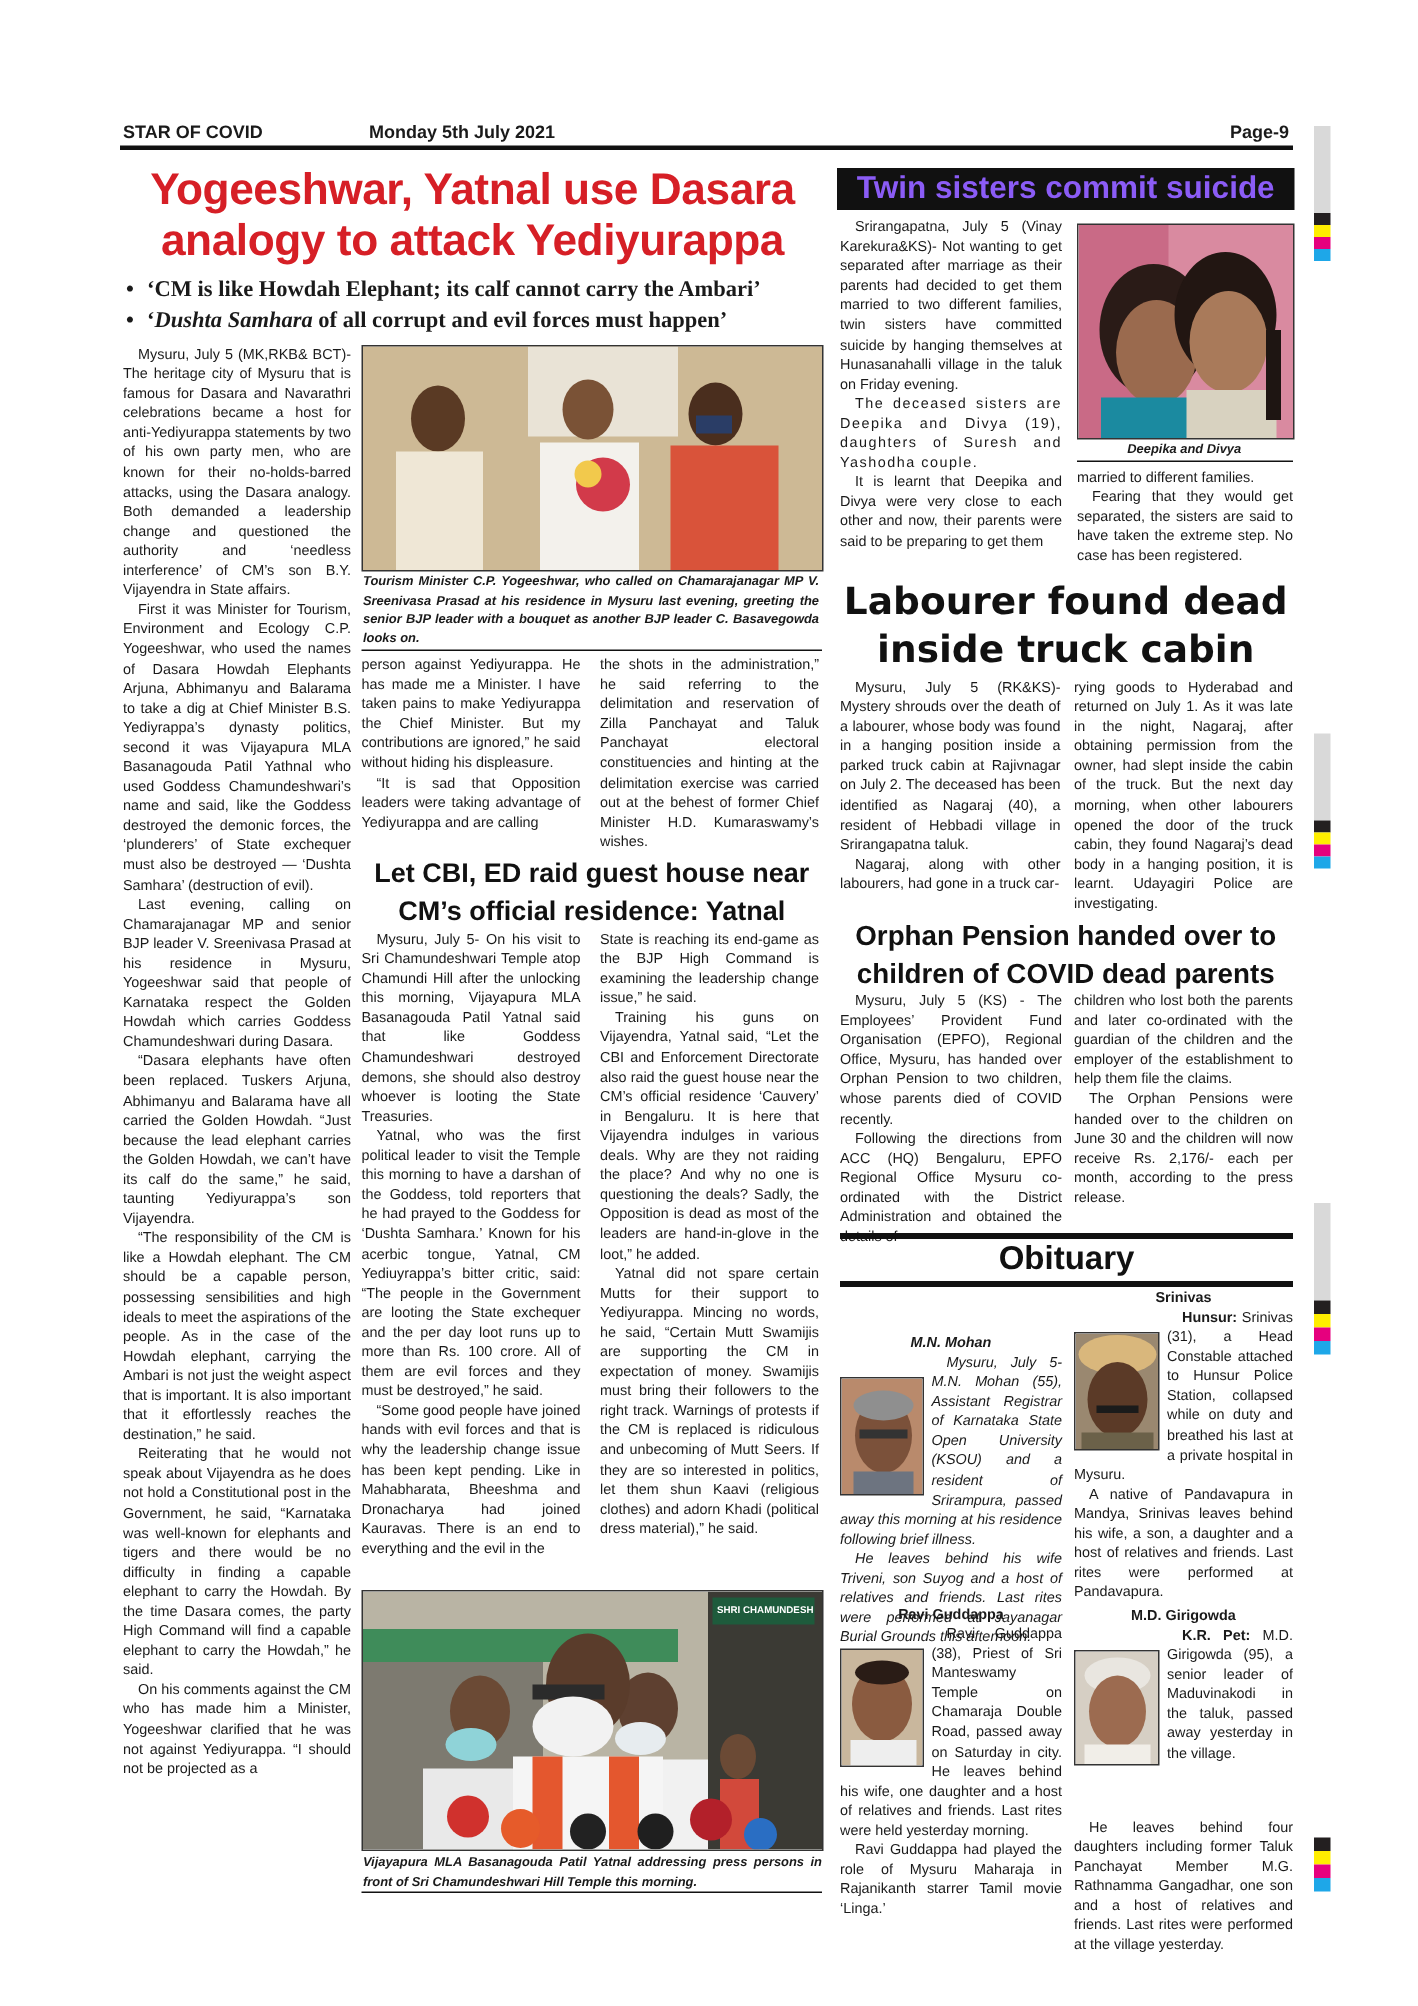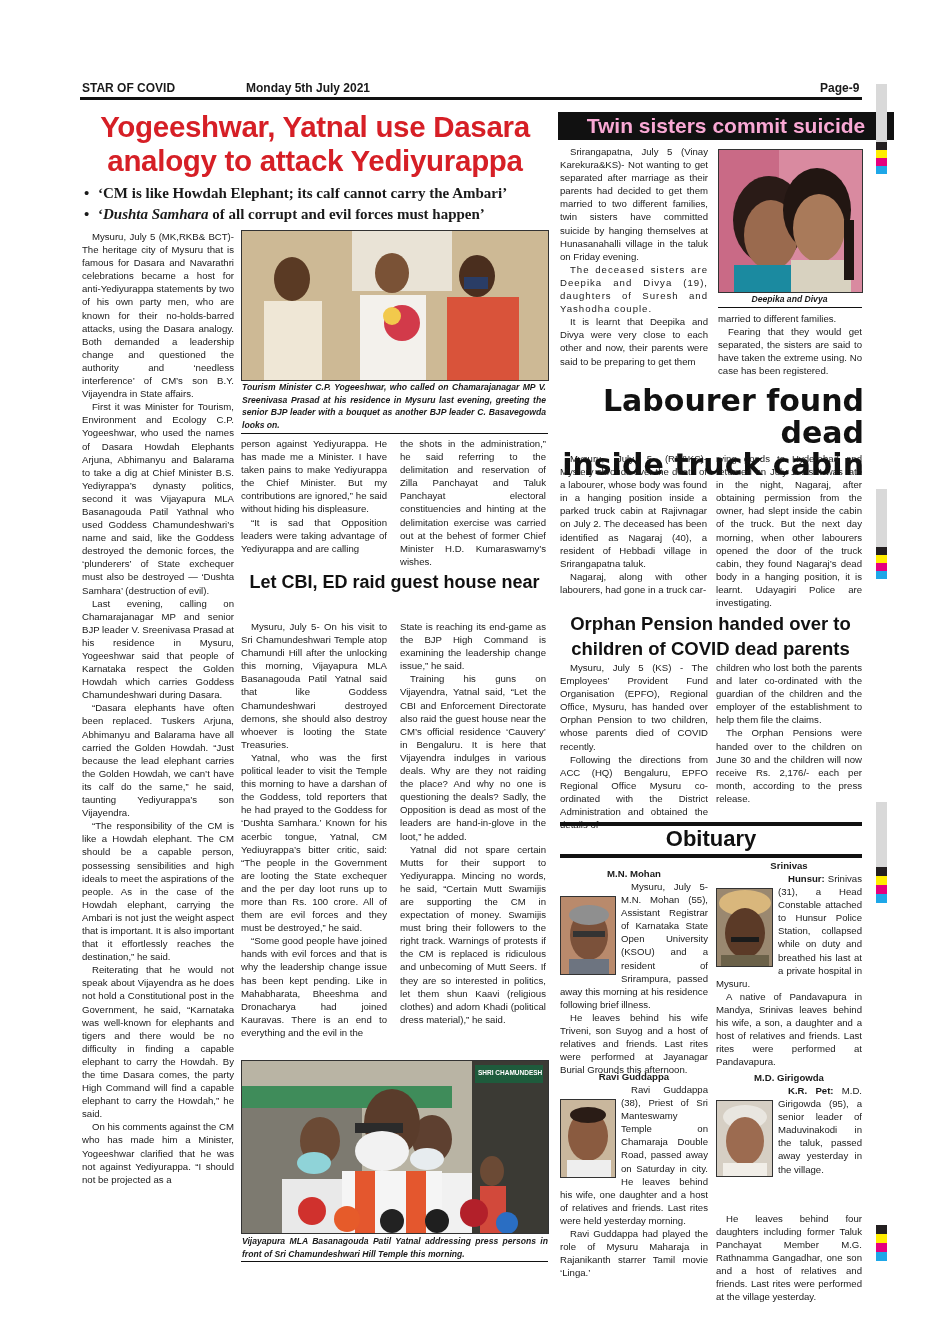--- a/index.html
+++ b/index.html
@@ -67,20 +67,21 @@
 <div class="abs" style="left:241px;top:437px;width:146px;">
   <p class="p noi">person against Yediyurappa. He has made me a Minister. I have taken pains to make Yediyurappa the Chief Minister. But my contributions are ignored,” he said without hiding his displeasure.</p>
   <p class="p">“It is sad that Opposition leaders were taking advantage of Yediyurappa and are calling</p>
 </div>
 <div class="abs" style="left:400px;top:437px;width:146px;">
   <p class="p noi">the shots in the administration,” he said referring to the delimitation and reservation of Zilla Panchayat and Taluk Panchayat electoral constituencies and hinting at the delimitation exercise was carried out at the behest of former Chief Minister H.D. Kumaraswamy’s wishes.</p>
 </div>
 
 <div class="abs black-head" style="left:241px;top:570px;width:307px;font-size:18px;line-height:25px;">
   <div>Let CBI, ED raid guest house near</div>
+  <div>CM’s official residence: Yatnal</div>
 </div>
 <div class="abs" style="left:241px;top:620px;width:146px;">
   <p class="p">Mysuru, July 5- On his visit to Sri Chamundeshwari Temple atop Chamundi Hill after the unlocking this morning, Vijayapura MLA Basanagouda Patil Yatnal said that like Goddess Chamundeshwari destroyed demons, she should also destroy whoever is looting the State Treasuries.</p>
   <p class="p">Yatnal, who was the first political leader to visit the Temple this morning to have a darshan of the Goddess, told reporters that he had prayed to the Goddess for ‘Dushta Samhara.’ Known for his acerbic tongue, Yatnal, CM Yediuyrappa’s bitter critic, said: “The people in the Government are looting the State exchequer and the per day loot runs up to more than Rs. 100 crore. All of them are evil forces and they must be destroyed,” he said.</p>
   <p class="p">“Some good people have joined hands with evil forces and that is why the leadership change issue has been kept pending. Like in Mahabharata, Bheeshma and Dronacharya had joined Kauravas. There is an end to everything and the evil in the</p>
 </div>
 <div class="abs" style="left:400px;top:620px;width:146px;">
   <p class="p noi">State is reaching its end-game as the BJP High Command is examining the leadership change issue,” he said.</p>
   <p class="p">Training his guns on Vijayendra, Yatnal said, “Let the CBI and Enforcement Directorate also raid the guest house near the CM’s official residence ‘Cauvery’ in Bengaluru. It is here that Vijayendra indulges in various deals. Why are they not raiding the place? And why no one is questioning the deals? Sadly, the Opposition is dead as most of the leaders are hand-in-glove in the loot,” he added.</p>
   <p class="p">Yatnal did not spare certain Mutts for their support to Yediyurappa. Mincing no words, he said, “Certain Mutt Swamijis are supporting the CM in expectation of money. Swamijis must bring their followers to the right track. Warnings of protests if the CM is replaced is ridiculous and unbecoming of Mutt Seers. If they are so interested in politics, let them shun Kaavi (religious clothes) and adorn Khadi (political dress material),” he said.</p>
@@ -112,21 +113,21 @@
     <circle cx="105" cy="158" r="13" fill="#e65b2a"></circle>
     <circle cx="150" cy="160" r="12" fill="#222"></circle>
     <circle cx="195" cy="160" r="12" fill="#1f1f1f"></circle>
     <circle cx="232" cy="152" r="14" fill="#b3202a"></circle>
     <circle cx="265" cy="162" r="11" fill="#2a6ec3"></circle>
   </svg>
 </div>
 <div class="abs caption" style="left:242px;top:1235px;width:306px;">Vijayapura MLA Basanagouda Patil Yatnal addressing press persons in front of Sri Chamundeshwari Hill Temple this morning.</div>
 <div class="abs rule" style="left:241px;top:1261px;width:307px;height:1px;"></div>
 
-<div class="abs" style="left:558px;top:112px;width:336px;height:28px;background:#111;color:#f9a8d4;font-weight:bold;font-size:21px;line-height:28px;text-align:center;">Twin sisters commit suicide</div>
+<div class="abs" style="left:558px;top:112px;width:305px;height:28px;background:#111;color:#8b5cf6;font-weight:bold;font-size:21px;line-height:28px;text-align:center;">Twin sisters commit suicide</div>
 <div class="abs" style="left:560px;top:145px;width:148px;">
   <p class="p">Srirangapatna, July 5 (Vinay Karekura&amp;KS)- Not wanting to get separated after marriage as their parents had decided to get them married to two different families, twin sisters have committed suicide by hanging themselves at Hunasanahalli village in the taluk on Friday evening.</p>
   <p class="p" style="letter-spacing:1px;">The deceased sisters are Deepika and Divya (19), daughters of Suresh and Yashodha couple.</p>
   <p class="p">It is learnt that Deepika and Divya were very close to each other and now, their parents were said to be preparing to get them</p>
 </div>
 <div class="abs photo" style="left:718px;top:149px;width:143px;height:142px;">
   <svg width="143" height="142">
     <rect width="143" height="142" fill="#d98aa0"></rect>
     <rect x="0" y="0" width="60" height="142" fill="#c96a86"></rect>
     <ellipse cx="50" cy="70" rx="36" ry="44" fill="#2a1b17"></ellipse>
@@ -135,24 +136,24 @@
     <ellipse cx="100" cy="78" rx="26" ry="34" fill="#a97a5a"></ellipse>
     <rect x="15" y="115" width="60" height="27" fill="#1b8aa0"></rect>
     <rect x="72" y="110" width="60" height="32" fill="#d8d2c0"></rect>
     <rect x="125" y="70" width="10" height="60" fill="#1e1512"></rect>
   </svg>
 </div>
 <div class="abs" style="left:718px;top:294px;width:143px;font-style:italic;font-weight:bold;font-size:8.6px;text-align:center;">Deepika and Divya</div>
 <div class="abs rule" style="left:718px;top:307px;width:144px;height:1px;"></div>
 <div class="abs" style="left:718px;top:312px;width:144px;">
   <p class="p noi">married to different families.</p>
-  <p class="p">Fearing that they would get separated, the sisters are said to have taken the extreme using. No case has been registered.</p>
-</div>
-
-<div class="abs black-head" style="left:557px;top:385px;width:307px;font-family:'DejaVu Sans', sans-serif;font-size:30px;line-height:32px;font-weight:bold;text-align:right;">
+  <p class="p">Fearing that they would get separated, the sisters are said to have taken the extreme step. No case has been registered.</p>
+</div>
+
+<div class="abs black-head" style="left:557px;top:385px;width:307px;font-family:'DejaVu Sans', sans-serif;font-size:25px;line-height:32px;font-weight:bold;">
   <div>Labourer found dead</div>
   <div>inside truck cabin</div>
 </div>
 <div class="abs" style="left:560px;top:452px;width:147px;">
   <p class="p">Mysuru, July 5 (RK&amp;KS)- Mystery shrouds over the death of a labourer, whose body was found in a hanging position inside a parked truck cabin at Rajivnagar on July 2. The deceased has been identified as Nagaraj (40), a resident of Hebbadi village in Srirangapatna taluk.</p>
   <p class="p">Nagaraj, along with other labourers, had gone in a truck car-</p>
 </div>
 <div class="abs" style="left:716px;top:452px;width:146px;">
   <p class="p noi">rying goods to Hyderabad and returned on July 1. As it was late in the night, Nagaraj, after obtaining permission from the owner, had slept inside the cabin of the truck. But the next day morning, when other labourers opened the door of the truck cabin, they found Nagaraj’s dead body in a hanging position, it is learnt. Udayagiri Police are investigating.</p>
 </div>
@@ -167,21 +168,21 @@
 </div>
 <div class="abs" style="left:716px;top:661px;width:146px;">
   <p class="p noi">children who lost both the parents and later co-ordinated with the guardian of the children and the employer of the establishment to help them file the claims.</p>
   <p class="p">The Orphan Pensions were handed over to the children on June 30 and the children will now receive Rs. 2,176/- each per month, according to the press release.</p>
 </div>
 
 <div class="abs rule" style="left:560px;top:822px;width:302px;height:4px;"></div>
 <div class="abs black-head" style="left:560px;top:825px;width:302px;font-size:22px;line-height:28px;">Obituary</div>
 <div class="abs rule" style="left:560px;top:854px;width:302px;height:4px;"></div>
 
-<div class="abs" style="left:560px;top:867px;width:148px;">
+<div class="abs" style="left:560px;top:889px;width:148px;font-style:italic;">
   <div class="obit-name">M.N. Mohan</div>
   <div class="photo" style="float:left;width:54px;height:77px;margin:16px 5px 2px 0;">
     <svg width="54" height="77">
         <rect width="54" height="77" fill="#b98a6c"></rect>
         <ellipse cx="28" cy="38" rx="19" ry="25" fill="#7b513a"></ellipse>
         <ellipse cx="28" cy="18" rx="20" ry="10" fill="#8f8f8f"></ellipse>
         <rect x="12" y="34" width="32" height="6" fill="#333"></rect>
         <rect x="8" y="62" width="40" height="15" fill="#6d7480"></rect>
       </svg>
   </div>

